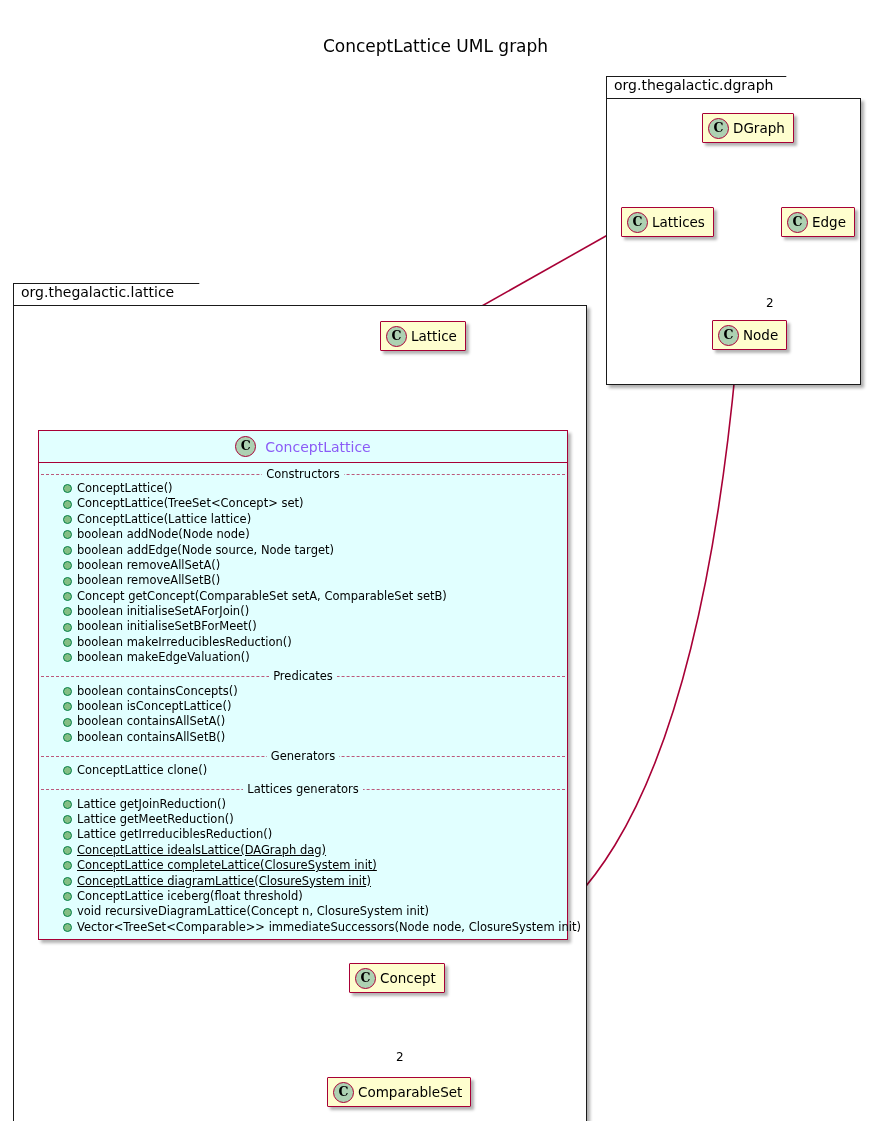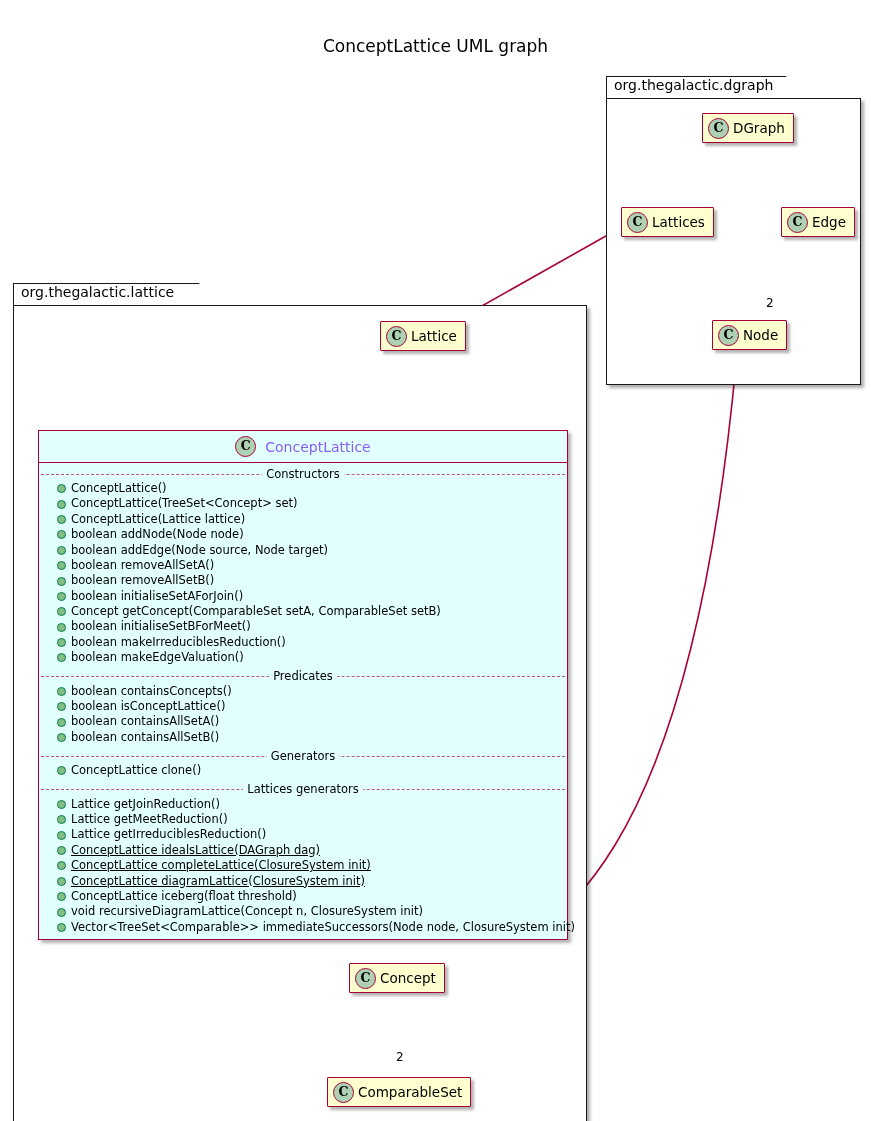--- a/index.html
+++ b/index.html
@@ -143,21 +143,21 @@
     position: relative;
     background: #E1FFFF;
     padding: 0 4px;
     font-size: 11.5px;
     color: #000000;
   }
   .member {
     display: flex;
     align-items: center;
     height: 15.4px;
-    padding-left: 18px;
+    padding-left: 24px;
     font-size: 11.5px;
     color: #000000;
     white-space: nowrap;
   }
   .member .dot {
     flex: 0 0 auto;
     width: 7px; height: 7px;
     border-radius: 50%;
     background: #84BE84;
     border: 1px solid #038048;
@@ -304,25 +304,25 @@
         <div class="member">
           <span class="dot"></span>
           <span class="txt">boolean removeAllSetA()</span>
         </div>
         <div class="member">
           <span class="dot"></span>
           <span class="txt">boolean removeAllSetB()</span>
         </div>
         <div class="member">
           <span class="dot"></span>
+          <span class="txt">Concept getConcept(ComparableSet setA, ComparableSet setB)</span>
+        </div>
+        <div class="member">
+          <span class="dot"></span>
           <span class="txt">boolean initialiseSetAForJoin()</span>
-        </div>
-        <div class="member">
-          <span class="dot"></span>
-          <span class="txt">Concept getConcept(ComparableSet setA, ComparableSet setB)</span>
         </div>
         <div class="member">
           <span class="dot"></span>
           <span class="txt">boolean initialiseSetBForMeet()</span>
         </div>
         <div class="member">
           <span class="dot"></span>
           <span class="txt">boolean makeIrreduciblesReduction()</span>
         </div>
         <div class="member">

